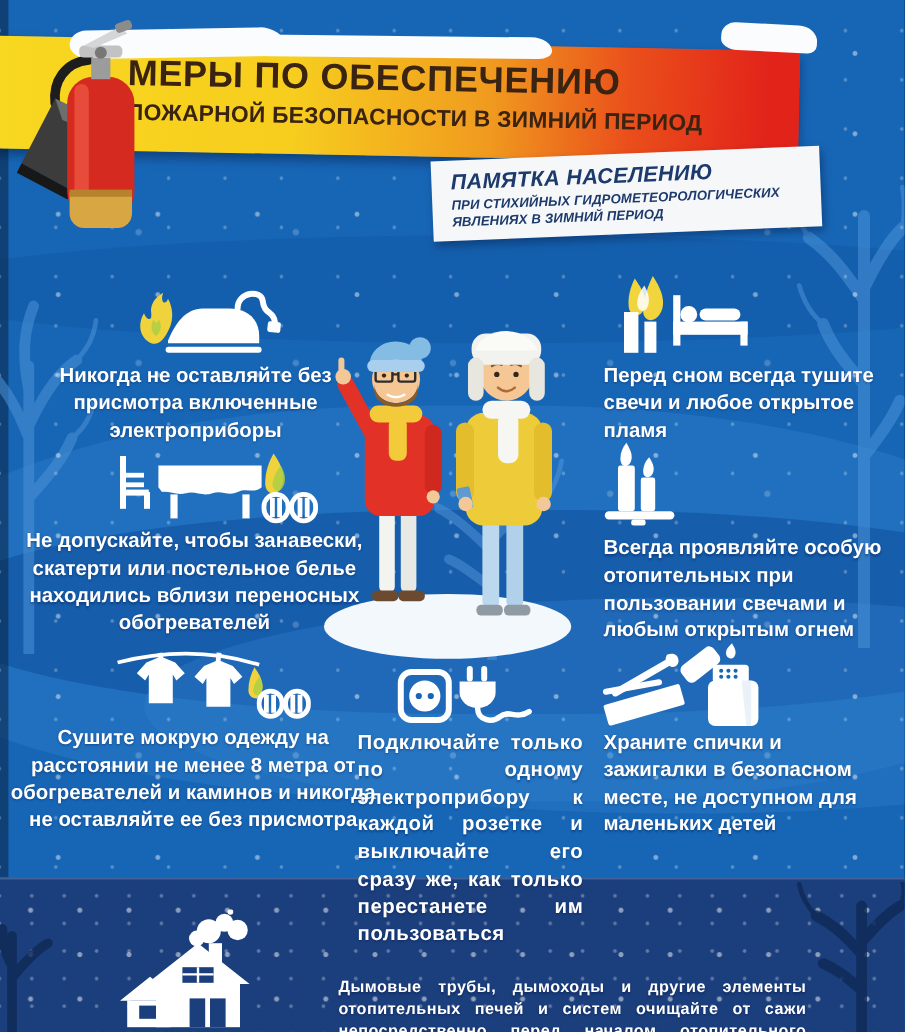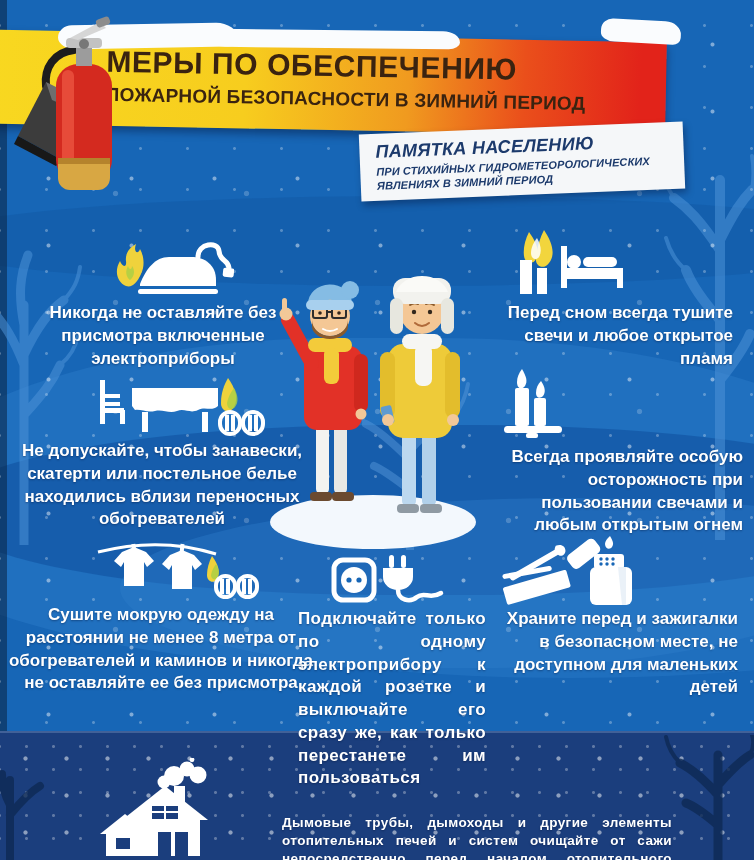--- a/index.html
+++ b/index.html
@@ -62,21 +62,21 @@
   .memo-line1{font-size:18px;font-weight:800;letter-spacing:.3px;}
   .memo-line2{font-size:11px;font-weight:800;margin-top:3px;letter-spacing:.1px;}
   .memo-line3{font-size:11px;font-weight:800;margin-top:2px;letter-spacing:.1px;}
   
   .tip-icon{position:absolute;z-index:5;}
   .tip-text{
     position:absolute;z-index:5;color:#fff;font-weight:700;
     font-size:17px;line-height:1.34;text-shadow:0 1px 2px rgba(0,15,50,.4);
   }
   .ta-c{text-align:center;}
-  .ta-l{text-align:right;}
+  .ta-l{text-align:left;}
   .ta-j{text-align:justify;letter-spacing:.4px;}
   .characters{position:absolute;left:266px;top:260px;z-index:4;}
   .footer-text{font-size:13.5px;margin-top:48px;}
 </style>
 </head>
 <body>
 
 <div class="poster">
 
   <div class="bg-shape band-top"></div>
@@ -204,21 +204,21 @@
   <span class="tip-icon" style="left:502px;top:368px">
     <svg width="64" height="78" viewBox="0 0 64 78">
       <path fill="#fff" d="M20,1 C24,8 26,13 23,18 C20,22 15,21 15,14 C15,9 17,5 20,1 Z"></path>
       <path fill="#fff" d="M39,13 C43,19 44,24 41,28 C38,31 34,30 34,25 C34,20 36,16 39,13 Z"></path>
       <rect x="13" y="20" width="14" height="38" rx="2" fill="#fff"></rect>
       <rect x="32" y="30" width="12" height="28" rx="2" fill="#fff"></rect>
       <rect x="2" y="58" width="58" height="7" rx="3.5" fill="#fff"></rect>
       <rect x="24" y="65" width="12" height="5" rx="2" fill="#fff"></rect>
     </svg>
   </span>
-  <div class="tip-text ta-l" style="left:503px;top:446px;width:240px">Всегда проявляйте особую осторожность при пользовании свечами и любым открытым огнем</div>
+  <div class="tip-text ta-l" style="left:503px;top:446px;width:240px">Всегда проявляйте особую отопительных при пользовании свечами и любым открытым огнем</div>
 
   <span class="tip-icon" style="left:96px;top:538px">
     <svg width="164" height="66" viewBox="0 0 164 66">
       <path d="M2,14 C42,4 82,4 120,16" stroke="#fff" stroke-width="3" fill="none"></path>
       <rect x="36" y="6" width="4" height="10" fill="#fff" transform="rotate(-8 38 11)"></rect>
       <rect x="84" y="6" width="4" height="10" fill="#fff" transform="rotate(6 86 11)"></rect>
       <path fill="#fff" d="M26,14 L38,9 L50,14 L58,23 L51,29 L48,24 L48,48 L28,48 L28,24 L25,29 L18,23 Z"></path>
       <path fill="#fff" d="M74,17 L86,12 L98,17 L106,26 L99,32 L96,27 L96,51 L76,51 L76,27 L73,32 L66,26 Z"></path>
       <path fill="#efd23c" d="M116,18 C122,26 125,34 121,41 C118,46 111,44 111,37 C111,30 113,24 116,18 Z"></path>
       <path fill="#a9cf45" d="M120,26 C123,31 124,36 121,40 C119,43 115,41 115,37 C116,32 118,29 120,26 Z" opacity=".8"></path>
@@ -266,21 +266,21 @@
           <circle cx="115" cy="25" r="1.7" fill="#1766b6"></circle>
         <circle cx="103" cy="30" r="1.7" fill="#1766b6"></circle>
           <circle cx="109" cy="30" r="1.7" fill="#1766b6"></circle>
           <circle cx="115" cy="30" r="1.7" fill="#1766b6"></circle>
         <path d="M112,2 c3,5 4,8 2,11 c-2,3 -7,2 -7,-3 c0,-3 2,-5 5,-8z" fill="#fff"></path>
         <rect x="92" y="33" width="42" height="38" rx="6" fill="#fff"></rect>
         <path d="M120,33 l8,0 0,38 -4,0z" fill="#dce8f4" opacity=".6"></path>
       </g>
     </svg>
   </span>
-  <div class="tip-text ta-l" style="left:503px;top:608px;width:235px">Храните перед и зажигалки в безопасном месте, не доступном для маленьких детей</div>
+  <div class="tip-text ta-l" style="left:503px;top:608px;width:235px">Храните спички и зажигалки в безопасном месте, не доступном для маленьких детей</div>
 
   <svg class="characters" width="214" height="292" viewBox="0 0 214 292">
     <ellipse cx="107" cy="262" rx="103" ry="27" fill="#f3f8fd"></ellipse>
 
     <g>
       <rect x="136" y="168" width="14" height="78" rx="5" fill="#bcd8ef"></rect>
       <rect x="156" y="168" width="14" height="78" rx="5" fill="#b1d0ea"></rect>
       <rect x="131" y="244" width="22" height="9" rx="4" fill="#8f9aa3"></rect>
       <rect x="154" y="244" width="22" height="9" rx="4" fill="#8f9aa3"></rect>
       <rect x="122" y="84" width="64" height="94" rx="15" fill="#eecb39"></rect>

